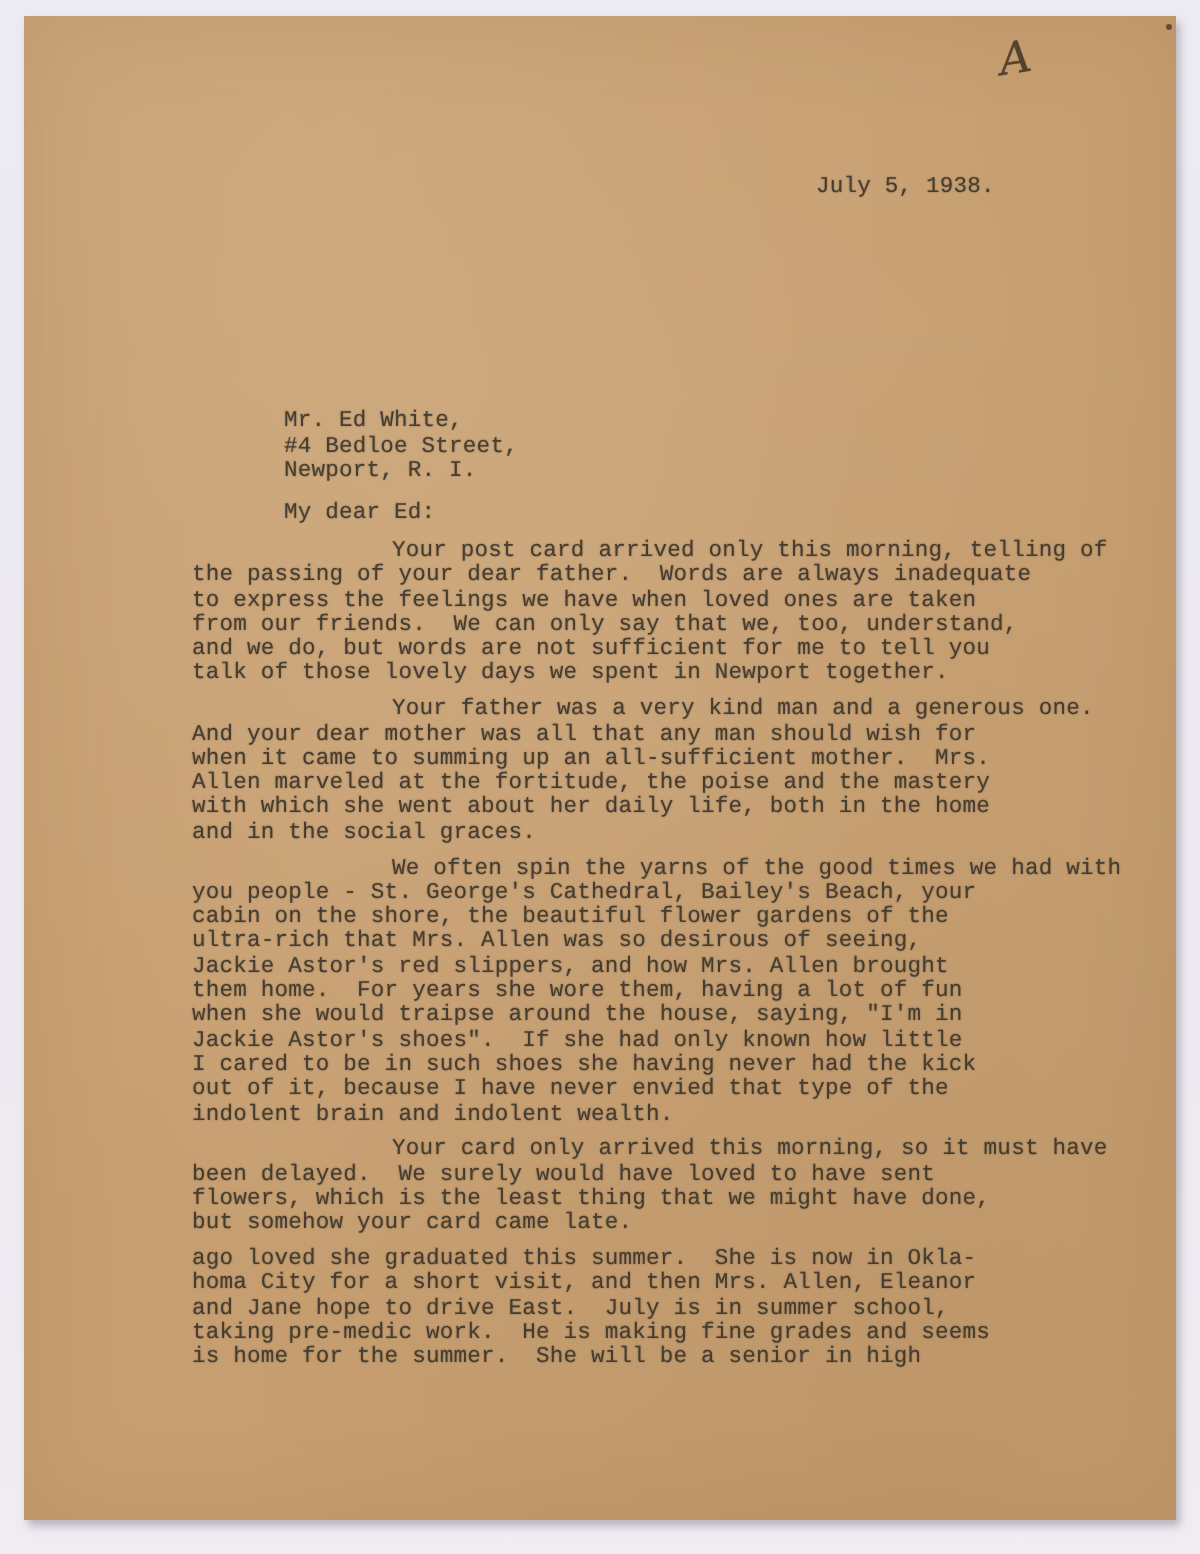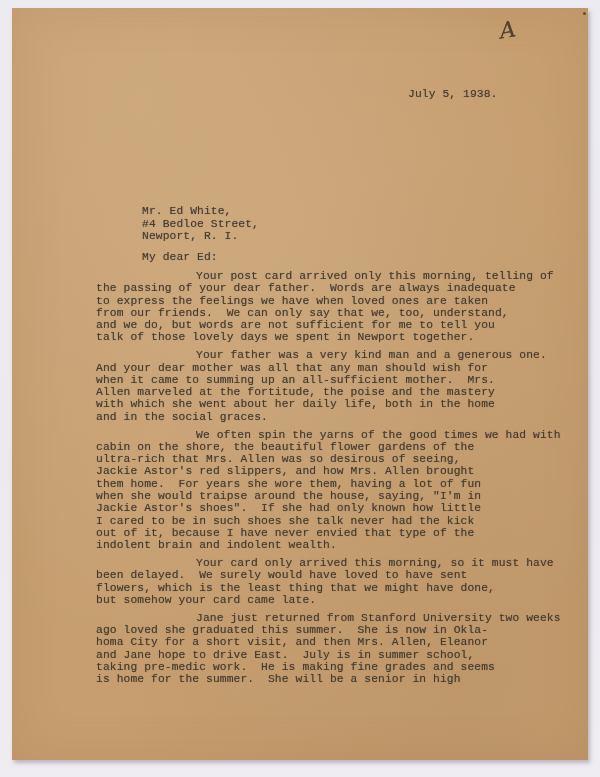--- a/index.html
+++ b/index.html
@@ -69,38 +69,38 @@
       <div class="para">
         <div class="line first">Your father was a very kind man and a generous one.</div>
         <div class="line">And your dear mother was all that any man should wish for</div>
         <div class="line">when it came to summing up an all-sufficient mother.  Mrs.</div>
         <div class="line">Allen marveled at the fortitude, the poise and the mastery</div>
         <div class="line">with which she went about her daily life, both in the home</div>
         <div class="line">and in the social graces.</div>
       </div>
       <div class="para">
         <div class="line first">We often spin the yarns of the good times we had with</div>
+        <div class="line">you people - St. George's Cathedral, Bailey's Beach, your</div>
         <div class="line">cabin on the shore, the beautiful flower gardens of the</div>
         <div class="line">ultra-rich that Mrs. Allen was so desirous of seeing,</div>
         <div class="line">Jackie Astor's red slippers, and how Mrs. Allen brought</div>
         <div class="line">them home.  For years she wore them, having a lot of fun</div>
         <div class="line">when she would traipse around the house, saying, "I'm in</div>
         <div class="line">Jackie Astor's shoes".  If she had only known how little</div>
-        <div class="line">I cared to be in such shoes she talk never had the kick</div>
+        <div class="line">I cared to be in such shoes she having never had the kick</div>
         <div class="line">out of it, because I have never envied that type of the</div>
         <div class="line">indolent brain and indolent wealth.</div>
       </div>
       <div class="para">
         <div class="line first">Your card only arrived this morning, so it must have</div>
         <div class="line">been delayed.  We surely would have loved to have sent</div>
         <div class="line">flowers, which is the least thing that we might have done,</div>
         <div class="line">but somehow your card came late.</div>
       </div>
       <div class="para">
-        <div class="line first">Jane just returned from Stanford University two weeks</div>
         <div class="line">ago loved she graduated this summer.  She is now in Okla-</div>
         <div class="line">homa City for a short visit, and then Mrs. Allen, Eleanor</div>
         <div class="line">and Jane hope to drive East.  July is in summer school,</div>
         <div class="line">taking pre-medic work.  He is making fine grades and seems</div>
         <div class="line">is home for the summer.  She will be a senior in high</div>
       </div>
     </div>
 </div>
 
 </body></html>

